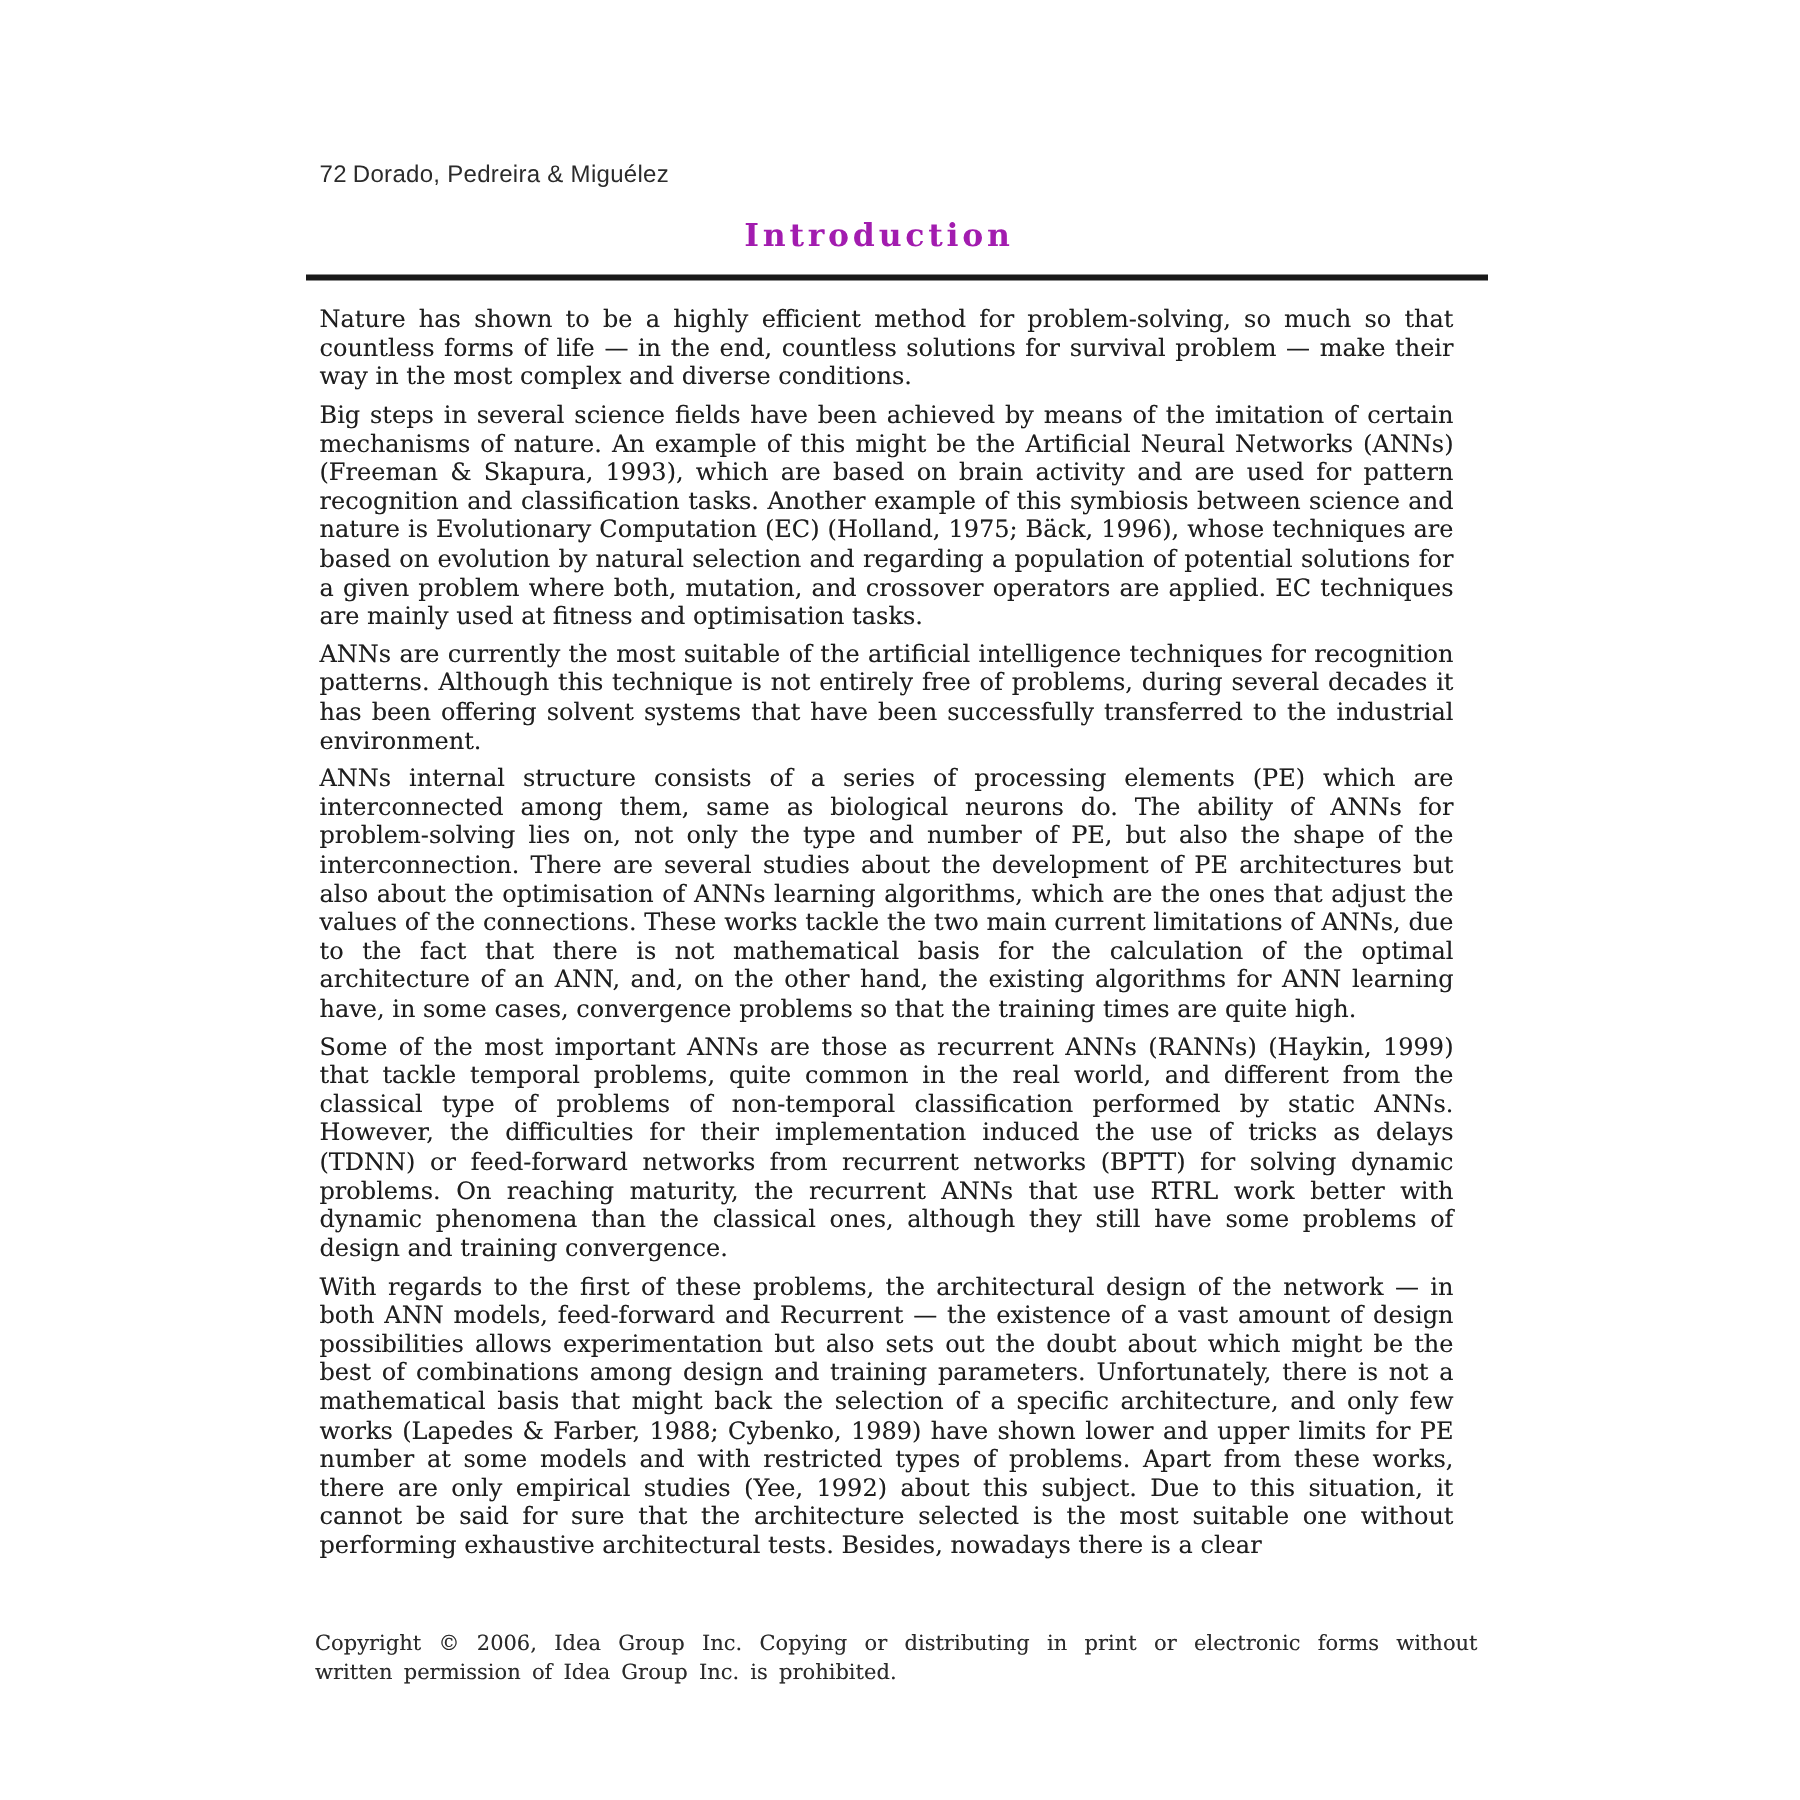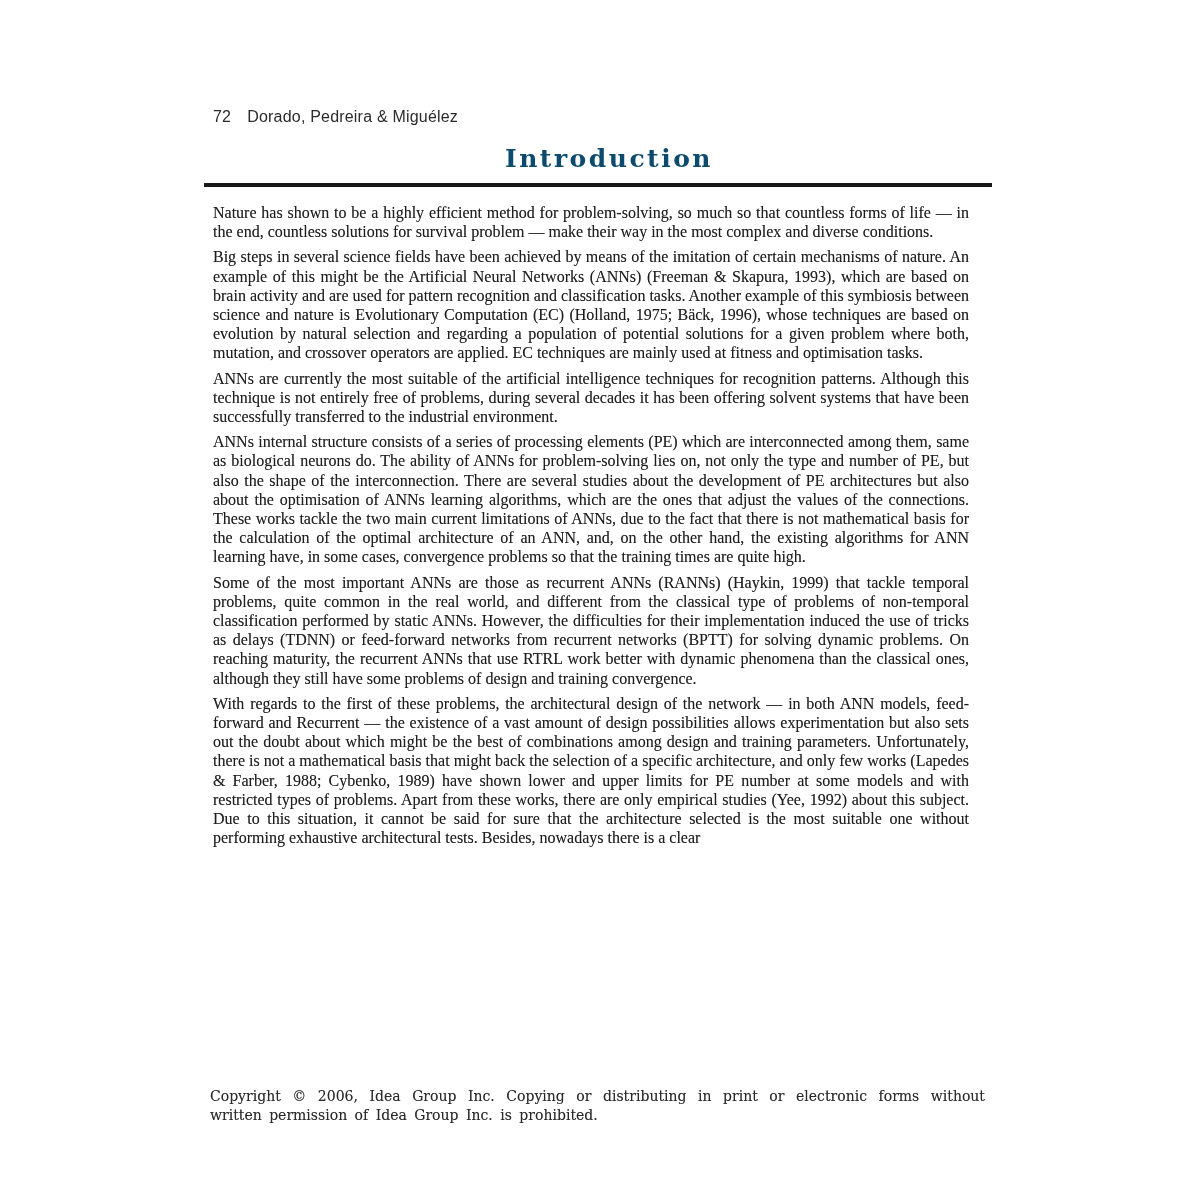--- a/index.html
+++ b/index.html
@@ -17,39 +17,39 @@
     color: #1e1e1e;
   }
   
   .running-head {
     position: absolute;
     left: 213px;
     top: 108px;
     width: 772px;
     display: flex;
     align-items: baseline;
-    gap: 16px;
+    gap: 4px;
     font-family: "Liberation Sans", sans-serif;
     font-size: 16px;
     color: #2b2b2b;
     letter-spacing: 0.2px;
   }
   
   .section-title {
     position: absolute;
-    left: 223px;
+    left: 200px;
     top: 144px;
     width: 772px;
     margin: 0;
     text-align: center;
     font-family: "DejaVu Serif", serif;
     font-weight: bold;
-    font-size: 25px;
+    font-size: 21px;
     letter-spacing: 2.5px;
-    color: #0c4a6e;
+    color: #a21caf;
   }
   .title-rule {
     position: absolute;
     left: 204px;
     top: 183px;
     width: 788px;
     height: 4px;
     background: #191919;
   }
   
@@ -58,21 +58,20 @@
     left: 213px;
     top: 203px;
     width: 772px;
     font-size: 16px;
     line-height: 19.2px;
     text-align: justify;
     text-shadow: 0 0 0.4px rgba(30,30,30,0.45);
   }
   .body-text p {
     margin: 0 16px 6px 0;
-    font-family: Liberation Serif, serif;
   }
   
   .copyright {
     position: absolute;
     left: 210px;
     top: 1060px;
     width: 775px;
     font-size: 14px;
     line-height: 19px;
     text-align: justify;

